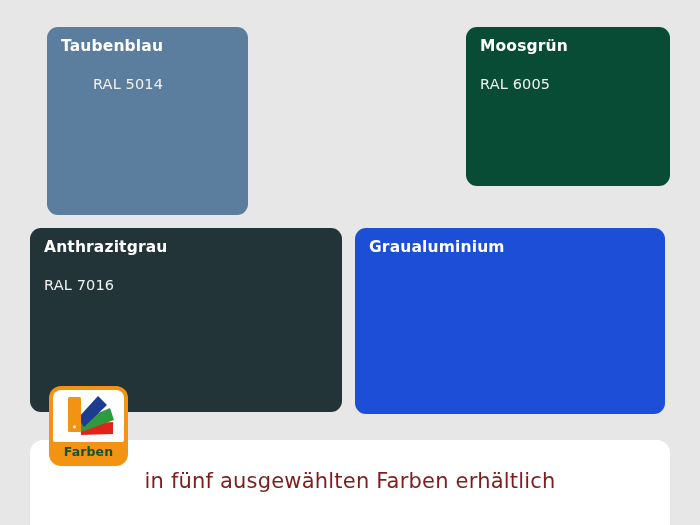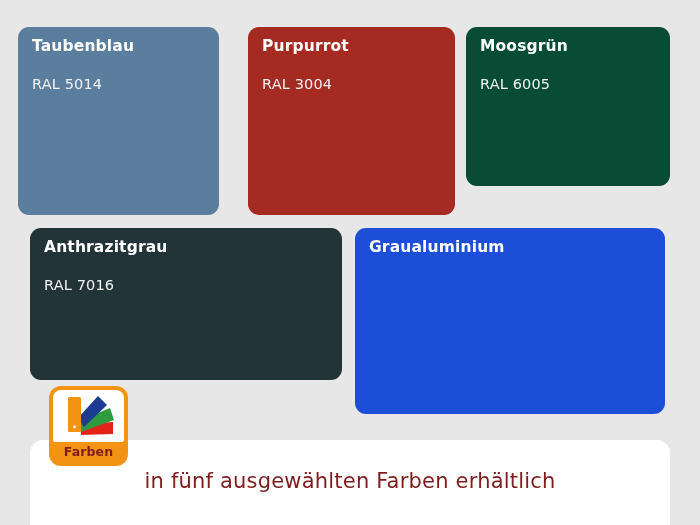--- a/index.html
+++ b/index.html
@@ -46,25 +46,25 @@
   .swatch-code {
     display: block;
     font-size: 14.5px;
     font-weight: normal;
     color: #f2f2f2;
     letter-spacing: 0.15px;
     margin-top: 18px;
   }
 
   
-  #sw-taubenblau  { left: 18px;  top: 27px;  width: 201px; height: 188px; }
+  #sw-taubenblau  { left: 47px;  top: 27px;  width: 201px; height: 188px; text-align: right; }
   #sw-purpurrot   { left: 248px; top: 27px;  width: 207px; height: 188px; }
   #sw-moosgruen   { left: 466px; top: 27px;  width: 204px; height: 159px; }
   
-  #sw-anthrazit   { left: 30px;  top: 228px; width: 312px; height: 152px; }
+  #sw-anthrazit   { left: 30px;  top: 228px; width: 312px; height: 184px; }
   #sw-graualu     { left: 355px; top: 228px; width: 310px; height: 186px; }
 
   
   #bottom-panel {
     position: absolute;
     left: 30px;
     top: 440px;
     width: 640px;
     height: 120px;
     background: #ffffff;
@@ -104,45 +104,39 @@
     overflow: hidden;
   }
   #farben-fan {
     position: absolute;
     left: 7px;
     top: 4px;
   }
   #farben-badge-label {
     display: block;
     text-align: center;
-    color: #7f1d1d;
+    color: #14532d;
     font-size: 12.5px;
     font-weight: bold;
     line-height: 20px;
     letter-spacing: 0.1px;
   }
 </style>
 </head>
 <body style="background: rgb(231, 231, 231);">
 
 <div id="stage">
 
   <div class="swatch" id="sw-taubenblau" style="background: rgb(91, 126, 158);">
     <div class="swatch-label">
       <span class="swatch-name">Taubenblau</span>
       <span class="swatch-code">RAL 5014</span>
     </div>
   </div>
 
-  <div class="swatch" id="sw-purpurrot" style="background: rgb(164, 42, 34);">
-    <div class="swatch-label">
-      <span class="swatch-name">Purpurrot</span>
-      <span class="swatch-code">RAL 3004</span>
-    </div>
-  </div>
 
   <div class="swatch" id="sw-moosgruen" style="background: rgb(8, 76, 54);">
     <div class="swatch-label">
       <span class="swatch-name">Moosgrün</span>
       <span class="swatch-code">RAL 6005</span>
     </div>
   </div>
 
   <div class="swatch" id="sw-anthrazit" style="background: rgb(35, 52, 57);">
     <div class="swatch-label">

